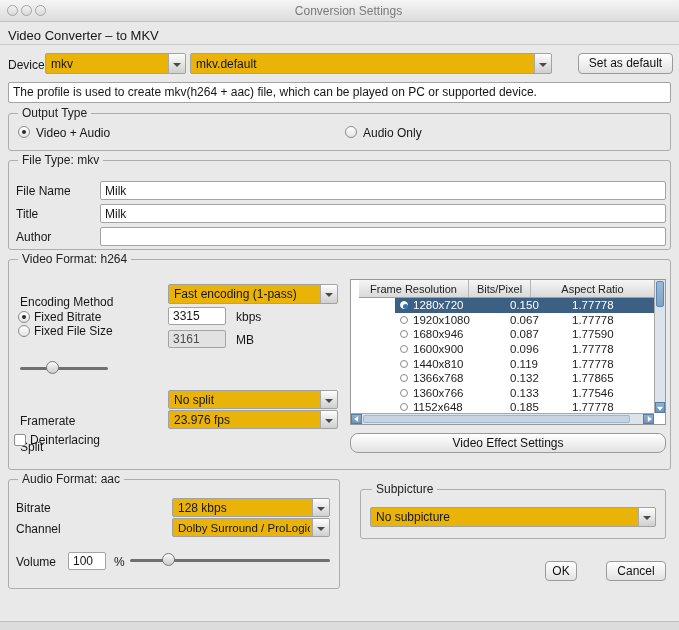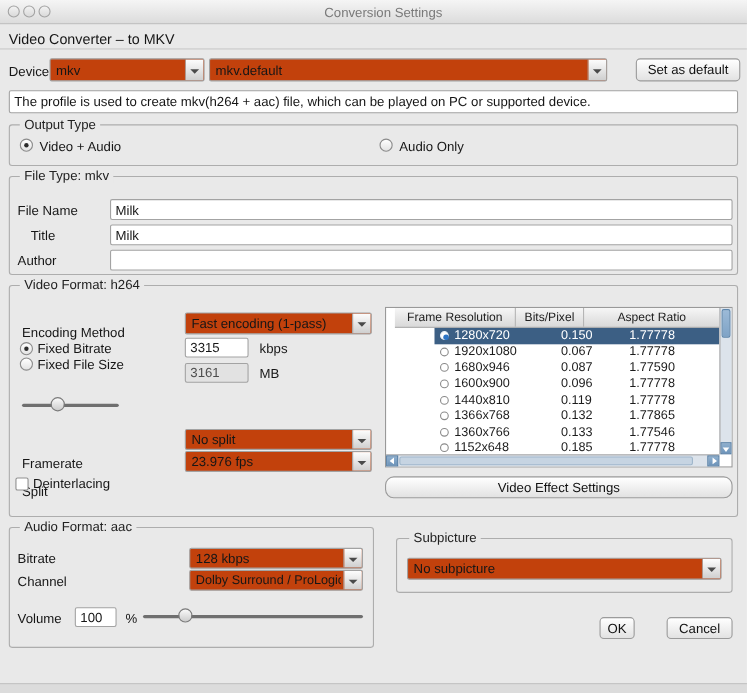--- a/index.html
+++ b/index.html
@@ -29,21 +29,21 @@
 
   
   .ti {
     position:absolute; background:#fff; border:1px solid #a3a3a3; border-radius:2px;
     font-family:"Liberation Sans", sans-serif; font-size:12px; color:#161616;
     padding:0 4px; outline:none;
   }
   .ti.disabled { background:#e2e2e2; color:#4c4c4c; }
 
   
-  .combo { position:absolute; background:#c2410c; border:1px solid #a2a2a2; border-radius:2px; }
+  .combo { position:absolute; background:#eab308; border:1px solid #a2a2a2; border-radius:2px; }
   .cval { position:absolute; left:5px; right:19px; top:50%; transform:translateY(-50%);
           white-space:nowrap; overflow:hidden; }
   .cbtn { position:absolute; right:0; top:0; bottom:0; width:17px;
           background:linear-gradient(#fdfdfd,#cfcfcf); border-left:1px solid #a9a9a9;
           border-radius:0 1px 1px 0; }
   .cbtn::after { content:""; position:absolute; left:50%; top:50%;
           transform:translate(-50%,-25%);
           border-left:4px solid transparent; border-right:4px solid transparent;
           border-top:4px solid #4a4a4a; }
 
@@ -151,21 +151,21 @@
   <div class="glab" style="left:18px; top:106px;">Output Type</div>
   <div class="radio checked" style="left:18px; top:126px;"></div>
   <div class="lab" style="left:36px; top:126px;">Video + Audio</div>
   <div class="radio" style="left:345px; top:126px;"></div>
   <div class="lab" style="left:363px; top:126px;">Audio Only</div>
 
   <div class="gbox" style="left:8px; top:160px; width:663px; height:90px;"></div>
   <div class="glab" style="left:18px; top:153px;">File Type: mkv</div>
   <div class="lab" style="left:16px; top:184px;">File Name</div>
   <input class="ti" style="left: 100px; top: 181px; width: 566px; height: 19px;" value="Milk">
-  <div class="lab" style="left:28px; top:207px;text-align:center;">Title</div>
+  <div class="lab" style="left:16px; top:207px;text-align:center;">Title</div>
   <input class="ti" style="left: 100px; top: 204px; width: 566px; height: 19px;" value="Milk">
   <div class="lab" style="left:16px; top:230px;">Author</div>
   <input class="ti" style="left: 100px; top: 227px; width: 566px; height: 19px;" value="">
 
   <div class="gbox" style="left:8px; top:259px; width:663px; height:211px;"></div>
   <div class="glab" style="left:18px; top:252px;">Video Format: h264</div>
 
   <div class="lab" style="left:20px; top:295px;">Encoding Method</div>
   <div class="combo" style="left:168px; top:284px; width:170px; height:20px;">
     <span class="cval">Fast encoding (1-pass)</span>

